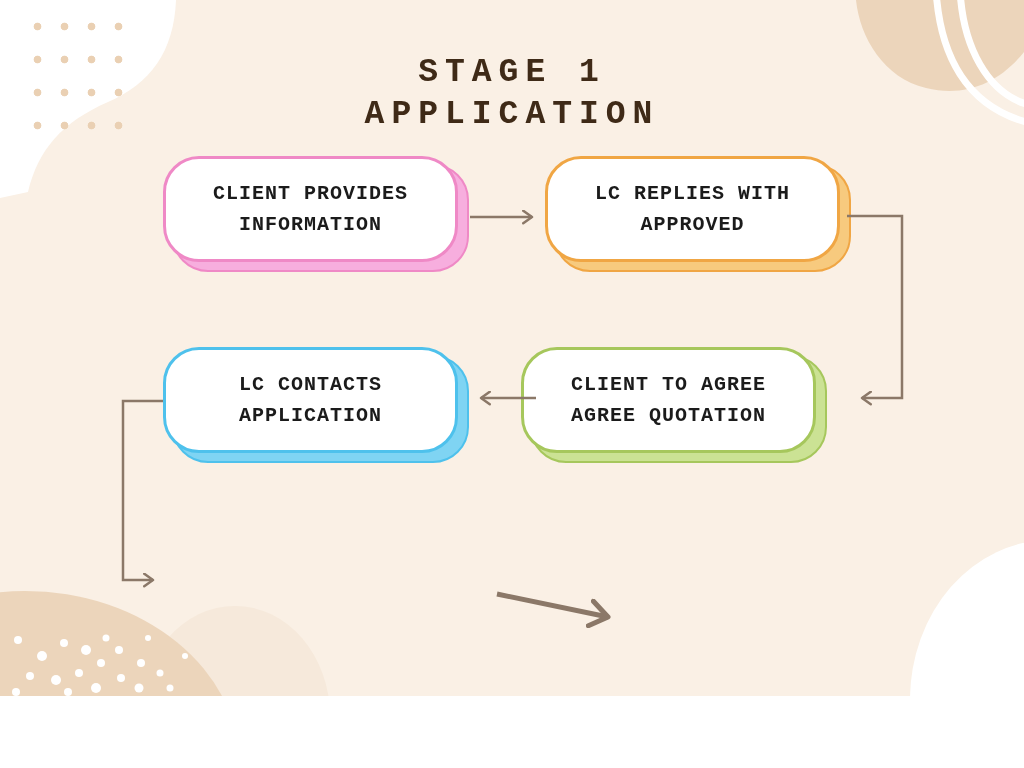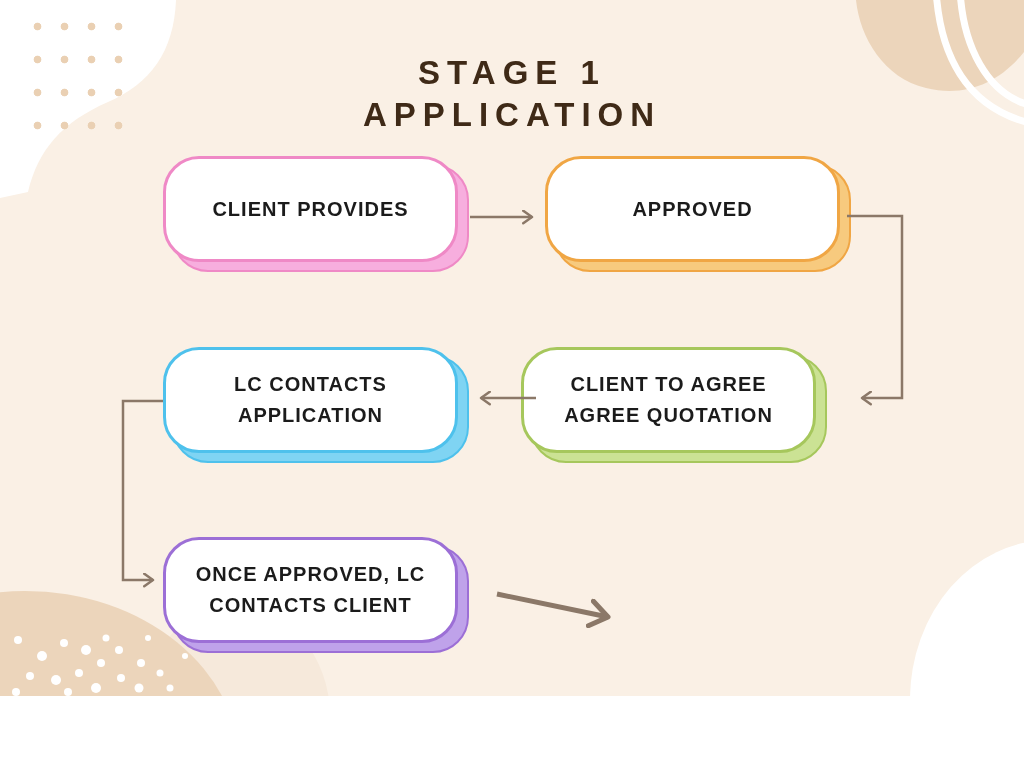--- a/index.html
+++ b/index.html
@@ -1,19 +1,19 @@
 <!DOCTYPE html>
 <html style="--bg: #faf0e5; --title-color: #3f2a17; --box-text: #1b1b1b; --arrow-color: #8b7868; --dot: #ead0b3;"><head>
 <meta charset="utf-8">
 <style>
   html,body { margin:0; padding:0; }
   .canvas {
     position:relative; width:1024px; height:696px; overflow:hidden;
     background:var(--bg,#faf0e5);
-    font-family:Liberation Sans, sans-serif;
+    font-family:Liberation Mono, monospace;
   }
 
   
   .decor { position:absolute; pointer-events:none; }
   .tl-blob { left:0; top:0; }
   .tl-dots {
     left:24px; top:10px; width:110px; height:132px;
     background-image:radial-gradient(circle, var(--dot,#ead0b3) 3.5px, transparent 4.2px);
     background-size:27px 33px;
   }
@@ -111,53 +111,48 @@
 
   <div class="title">
     <div>STAGE 1</div>
     <div>APPLICATION</div>
   </div>
 
   <div class="flow-box b1" style="--bc: #ef89c6; --sc: #f7aede;">
     <div class="box-shadow"></div>
     <div class="box-face">
       <div class="box-line">CLIENT PROVIDES</div>
+      <div class="box-line">INFORMATION</div>
     </div>
   </div>
 
   <div class="flow-box b2" style="--bc: #f0a644; --sc: #f7ca7e;">
     <div class="box-shadow"></div>
     <div class="box-face">
+      <div class="box-line">LC REPLIES WITH</div>
       <div class="box-line">APPROVED</div>
     </div>
   </div>
 
   <div class="flow-box b3" style="--bc: #a6c75c; --sc: #cbe294;">
     <div class="box-shadow"></div>
     <div class="box-face">
       <div class="box-line">CLIENT TO AGREE</div>
       <div class="box-line">AGREE QUOTATION</div>
     </div>
   </div>
 
   <div class="flow-box b4" style="--bc: #4ec1ec; --sc: #7fd4f3;">
     <div class="box-shadow"></div>
     <div class="box-face">
       <div class="box-line">LC CONTACTS</div>
       <div class="box-line">APPLICATION</div>
     </div>
   </div>
 
-  <div class="flow-box b5" style="--bc: #9c6fd6; --sc: #bfa2ea;">
-    <div class="box-shadow"></div>
-    <div class="box-face">
-      <div class="box-line">ONCE APPROVED, LC</div>
-      <div class="box-line">CONTACTS CLIENT</div>
-    </div>
-  </div>
 
 
   <svg class="arrow-layer" width="1024" height="768" viewBox="0 0 1024 768">
     <defs>
       <marker id="ah" markerWidth="5" markerHeight="6" refX="4" refY="3" orient="auto">
         <path class="arrow-head" d="M0.5,0.5 L4,3 L0.5,5.5"></path>
       </marker>
     </defs>
     <path class="arrow" d="M470,217 L532,217" marker-end="url(#ah)"></path>
     <path class="arrow" d="M847,216 L902,216 L902,398 L862,398" marker-end="url(#ah)"></path>

